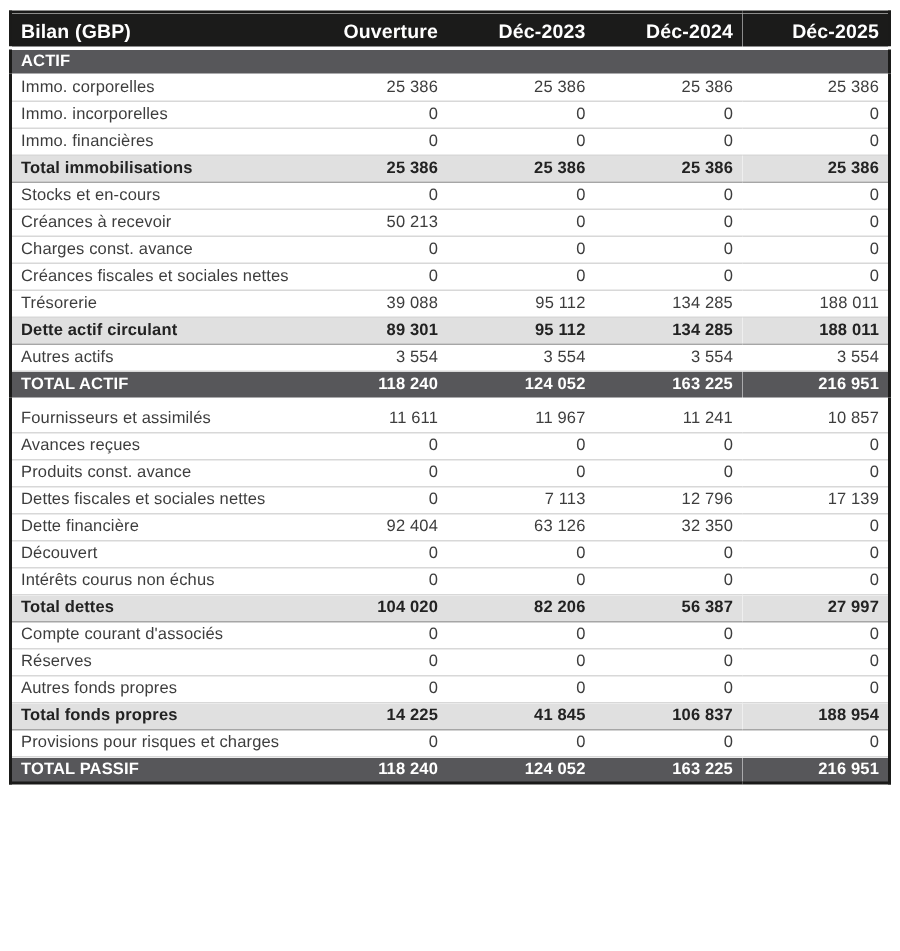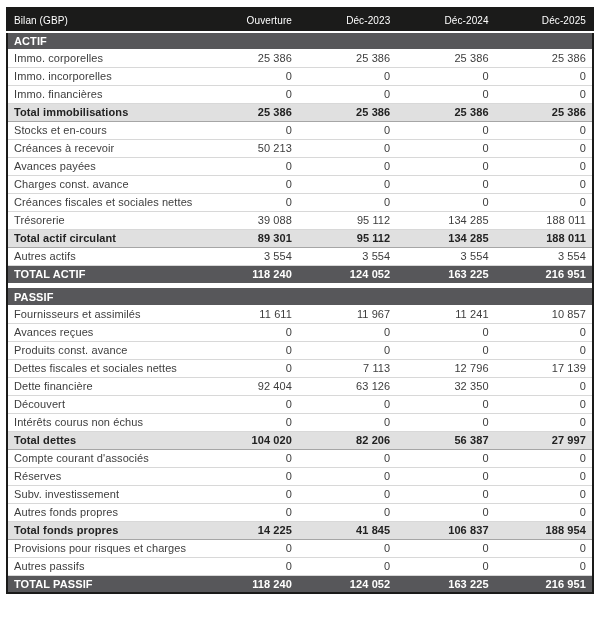--- a/index.html
+++ b/index.html
@@ -33,22 +33,22 @@
     letter-spacing: 0.1px;
     white-space: nowrap;
     overflow: hidden;
   }
   .label { text-align: left; padding-left: 6px; }
   .num   { text-align: right; padding-right: 6px; }
 
   thead th {
     background: var(--header-bg, #1b1b1a);
     color: var(--header-text, #ffffff);
-    font-weight: normal;
-    font-size: 10px;
+    font-weight: bold;
+    font-size: 13px;
     height: 24px;
     border-bottom: 2px solid #ffffff;
   }
   tr.section td {
     background: var(--section-header-bg, #57575a);
     color: var(--header-text, #ffffff);
     font-weight: bold;
     height: 17px;
   }
   tr.normal { height: 18px; }
@@ -139,27 +139,20 @@
           <td class="num">0</td>
         </tr>
         <tr class="normal">
           <td class="label">Créances à recevoir</td>
           <td class="num">50 213</td>
           <td class="num">0</td>
           <td class="num">0</td>
           <td class="num">0</td>
         </tr>
         <tr class="normal">
-          <td class="label">Avances payées</td>
-          <td class="num">0</td>
-          <td class="num">0</td>
-          <td class="num">0</td>
-          <td class="num">0</td>
-        </tr>
-        <tr class="normal">
           <td class="label">Charges const. avance</td>
           <td class="num">0</td>
           <td class="num">0</td>
           <td class="num">0</td>
           <td class="num">0</td>
         </tr>
         <tr class="normal">
           <td class="label">Créances fiscales et sociales nettes</td>
           <td class="num">0</td>
           <td class="num">0</td>
@@ -167,21 +160,21 @@
           <td class="num">0</td>
         </tr>
         <tr class="normal">
           <td class="label">Trésorerie</td>
           <td class="num">39 088</td>
           <td class="num">95 112</td>
           <td class="num">134 285</td>
           <td class="num">188 011</td>
         </tr>
         <tr class="subtotal">
-          <td class="label">Total actif circulant</td>
+          <td class="label">Dette actif circulant</td>
           <td class="num">89 301</td>
           <td class="num">95 112</td>
           <td class="num">134 285</td>
           <td class="num">188 011</td>
         </tr>
         <tr class="normal">
           <td class="label">Autres actifs</td>
           <td class="num">3 554</td>
           <td class="num">3 554</td>
           <td class="num">3 554</td>
@@ -190,23 +183,20 @@
         <tr class="grandtotal">
           <td class="label">TOTAL ACTIF</td>
           <td class="num">118 240</td>
           <td class="num">124 052</td>
           <td class="num">163 225</td>
           <td class="num">216 951</td>
         </tr>
         <tr class="spacer">
           <td colspan="5"></td>
         </tr>
-        <tr class="section">
-          <td colspan="5" class="label">PASSIF</td>
-        </tr>
         <tr class="normal">
           <td class="label">Fournisseurs et assimilés</td>
           <td class="num">11 611</td>
           <td class="num">11 967</td>
           <td class="num">11 241</td>
           <td class="num">10 857</td>
         </tr>
         <tr class="normal">
           <td class="label">Avances reçues</td>
           <td class="num">0</td>
@@ -264,49 +254,35 @@
           <td class="num">0</td>
         </tr>
         <tr class="normal">
           <td class="label">Réserves</td>
           <td class="num">0</td>
           <td class="num">0</td>
           <td class="num">0</td>
           <td class="num">0</td>
         </tr>
         <tr class="normal">
-          <td class="label">Subv. investissement</td>
-          <td class="num">0</td>
-          <td class="num">0</td>
-          <td class="num">0</td>
-          <td class="num">0</td>
-        </tr>
-        <tr class="normal">
           <td class="label">Autres fonds propres</td>
           <td class="num">0</td>
           <td class="num">0</td>
           <td class="num">0</td>
           <td class="num">0</td>
         </tr>
         <tr class="subtotal">
           <td class="label">Total fonds propres</td>
           <td class="num">14 225</td>
           <td class="num">41 845</td>
           <td class="num">106 837</td>
           <td class="num">188 954</td>
         </tr>
         <tr class="normal">
           <td class="label">Provisions pour risques et charges</td>
-          <td class="num">0</td>
-          <td class="num">0</td>
-          <td class="num">0</td>
-          <td class="num">0</td>
-        </tr>
-        <tr class="normal">
-          <td class="label">Autres passifs</td>
           <td class="num">0</td>
           <td class="num">0</td>
           <td class="num">0</td>
           <td class="num">0</td>
         </tr>
         <tr class="grandtotal">
           <td class="label">TOTAL PASSIF</td>
           <td class="num">118 240</td>
           <td class="num">124 052</td>
           <td class="num">163 225</td>

